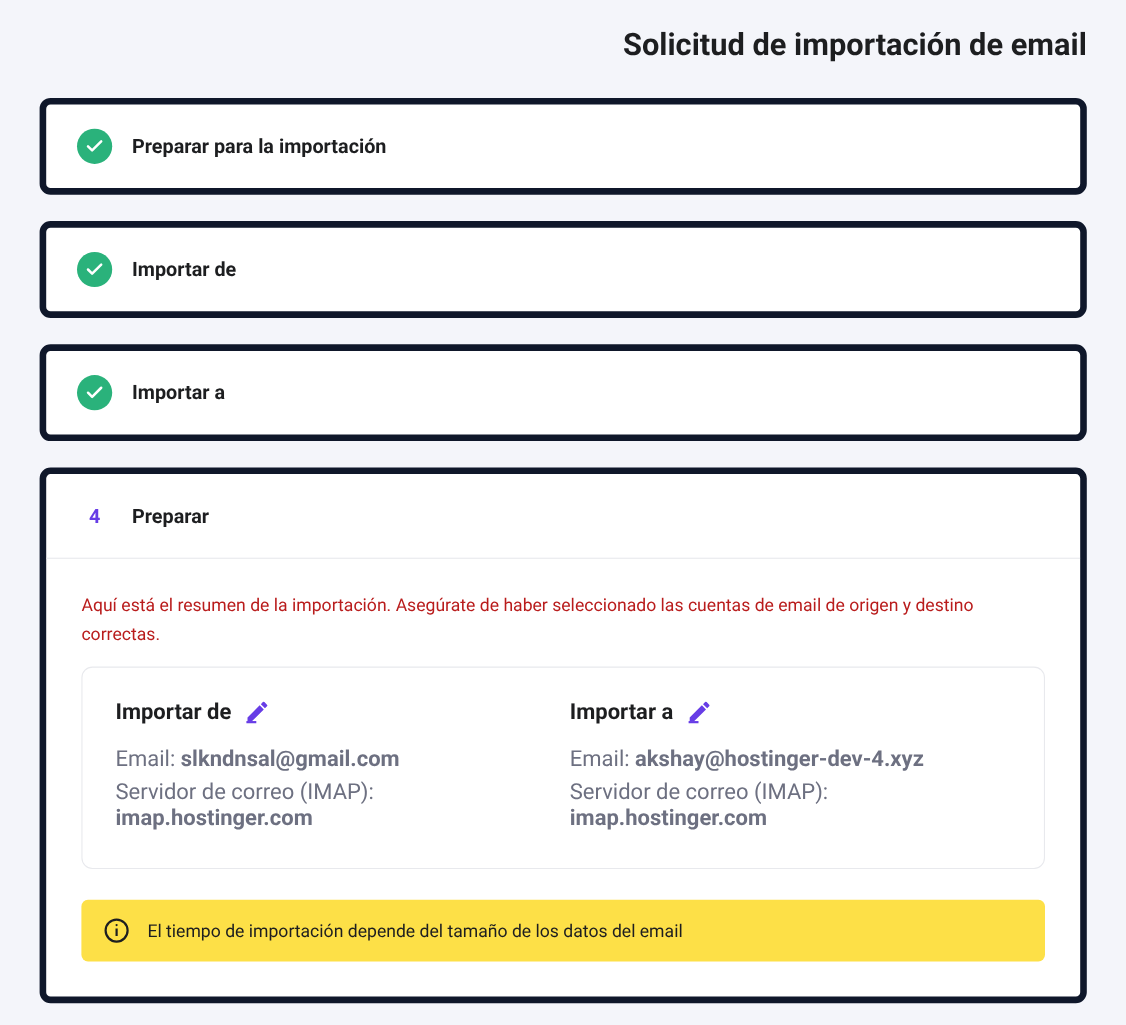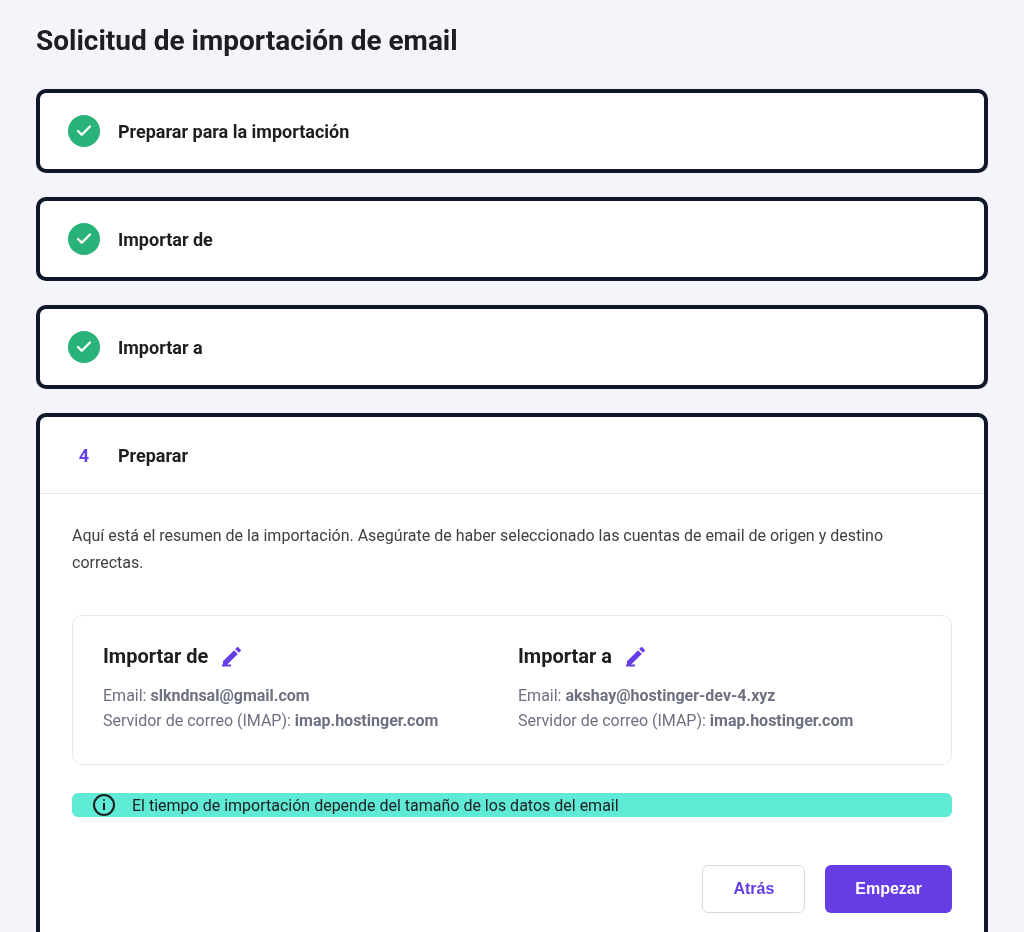--- a/index.html
+++ b/index.html
@@ -7,29 +7,29 @@
       margin: 0;
       padding: 0;
     }
     body {
       font-family: -apple-system, BlinkMacSystemFont, 'Segoe UI', Roboto, Helvetica, Arial, sans-serif;
       background: #f4f5fa;
       padding: 24px 36px;
       width: 1024px;
     }
     .page-title {
-      text-align: left;
+      text-align: right;
       font-size: 28px;
       font-weight: 700;
       color: #1d1e20;
       margin-bottom: 32px;
     }
     .step-card {
       background: #fff;
-      border: 4px solid #0f172a;
+      border: 6px solid #0f172a;
       border-radius: 10px;
       margin-bottom: 24px;
       overflow: hidden;
     }
     .step-header {
       display: flex;
       align-items: center;
       padding: 22px 28px;
       gap: 18px;
     }
@@ -65,22 +65,22 @@
     }
     .divider {
       border-top: 1px solid #e8e9ed;
     }
     .step-body {
       padding: 28px 32px 32px 32px;
     }
     .summary-desc {
       font-size: 16px;
       line-height: 1.7;
-      color: #404040;
-      margin-bottom: 39px;
+      color: #b91c1c;
+      margin-bottom: 16px;
     }
     .summary-box {
       border: 1px solid #e8e9ed;
       border-radius: 10px;
       padding: 28px 30px;
       display: flex;
       gap: 12px;
       margin-bottom: 28px;
     }
     .summary-col {
@@ -101,35 +101,34 @@
       color: #673de6;
       cursor: pointer;
       display: inline-flex;
       align-items: center;
     }
     .edit-icon svg {
       width: 24px;
       height: 24px;
     }
     .summary-line {
-      font-size: 16px;
+      font-size: 20px;
       color: #6d7081;
       margin-bottom: 6px;
     }
     .summary-line .bold {
       font-weight: 700;
     }
     .info-banner {
-      background: #5eead4;
+      background: #fde047;
       border-radius: 6px;
-      padding: 0 20px;
+      padding: 16px 20px;
       display: flex;
       align-items: center;
       gap: 16px;
-      margin-bottom: 48px;
     }
     .info-icon {
       display: inline-flex;
       align-items: center;
       justify-content: center;
       flex-shrink: 0;
     }
     .info-icon svg {
       width: 24px;
       height: 24px;
@@ -250,18 +249,14 @@
       <span class="info-icon">
         <svg viewBox="0 0 24 24" fill="none" stroke="#1d1e20" stroke-width="2">
             <circle cx="12" cy="12" r="10"></circle>
             <line x1="12" y1="10" x2="12" y2="17"></line>
             <circle cx="12" cy="7" r="1" fill="#1d1e20" stroke="none"></circle>
           </svg>
       </span>
       <span class="info-text">El tiempo de importación depende del tamaño de los datos del email</span>
     </div>
 
-    <div class="button-row">
-      <button class="btn btn-secondary">Atrás</button>
-      <button class="btn btn-primary">Empezar</button>
-    </div>
   </div>
 </div>
 
 </body></html>

